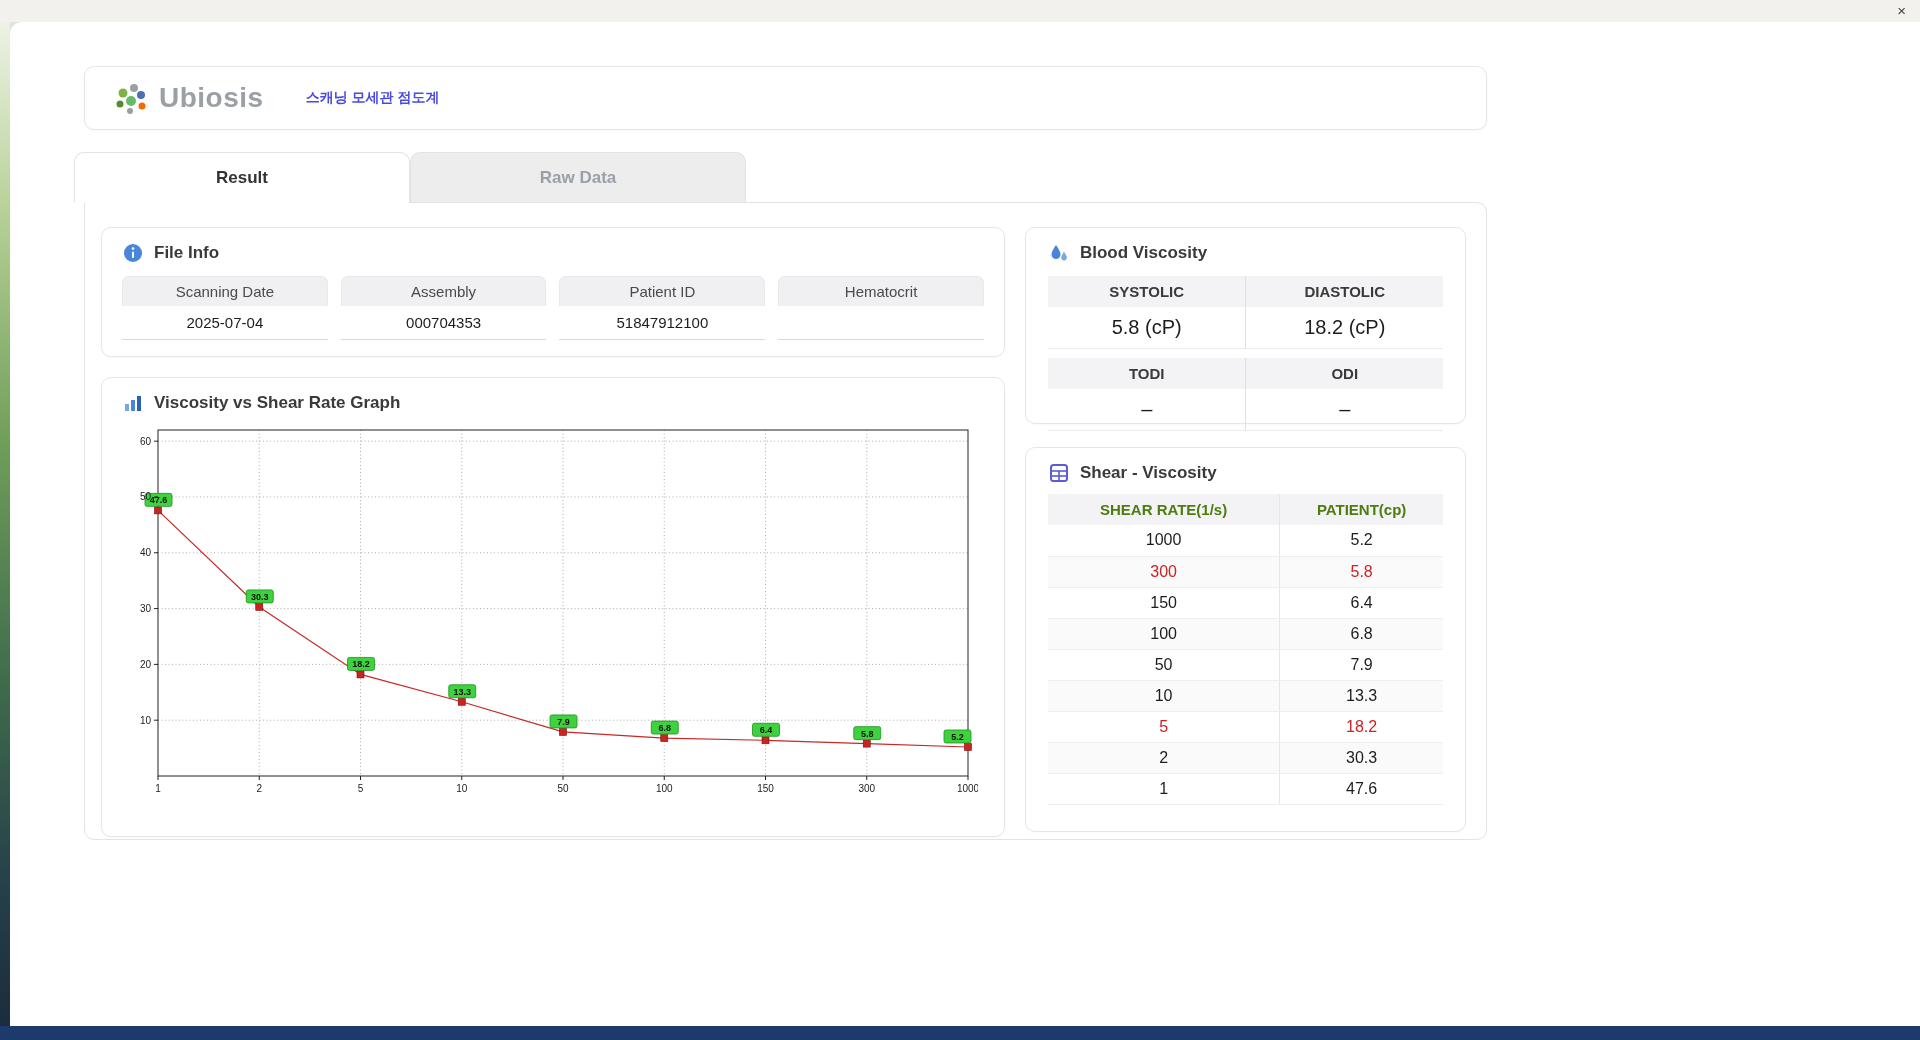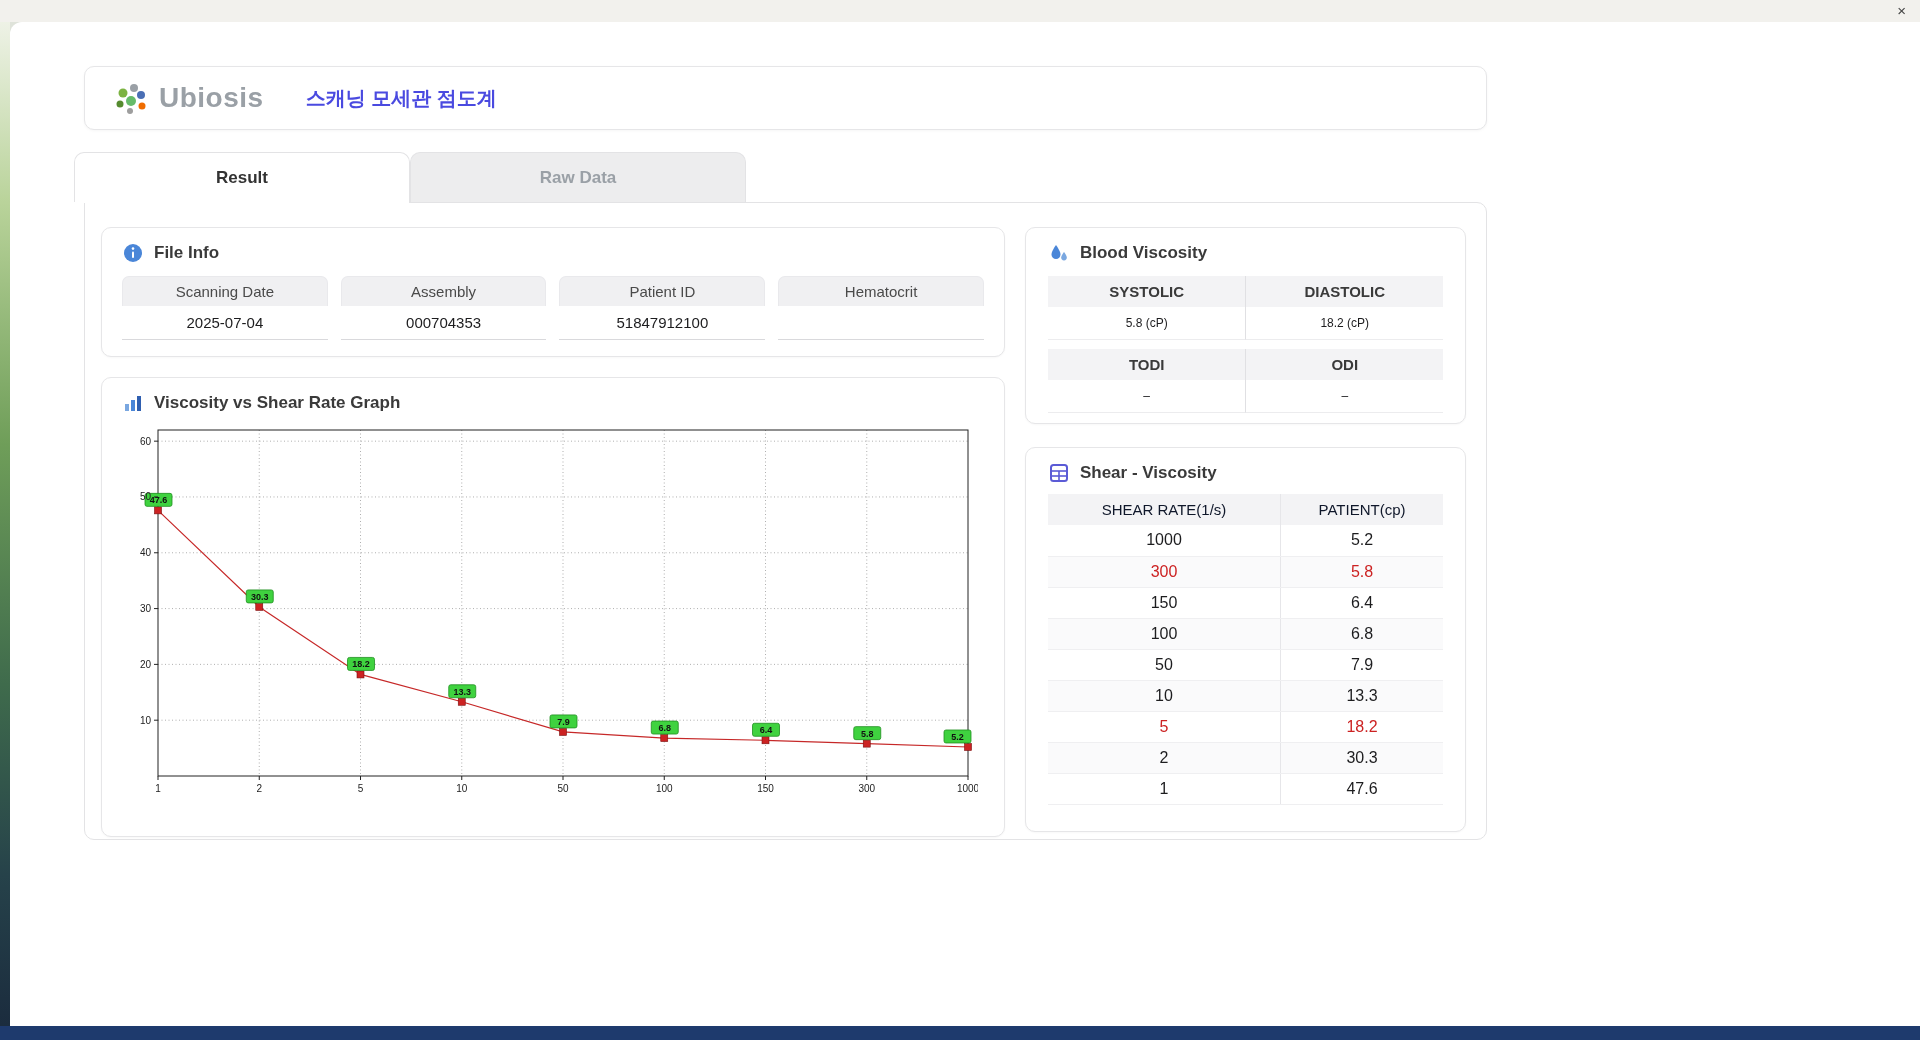--- a/index.html
+++ b/index.html
@@ -19,21 +19,21 @@
   .app-window { position:absolute; left:10px; top:22px; width:1910px; height:1004px;
     background:#ffffff; border-top-left-radius:12px; }
 
   
   .header-card { position:absolute; left:74px; top:44px; width:1403px; height:64px;
     border:1px solid #e6e6e8; border-radius:10px; background:#fff;
     box-shadow:0 1px 3px rgba(0,0,0,.04); display:flex; align-items:center;
     padding:0 28px; gap:42px; }
   .logo { display:flex; align-items:center; gap:8px; }
   .logo-text { font-size:28px; font-weight:600; color:#9aa0a6; letter-spacing:.5px; }
-  .app-title { font-size:20px; font-weight:700; color:var(--accent,#4a4ae0); }
+  .app-title { font-size:14px; font-weight:700; color:var(--accent,#4a4ae0); }
 
   
   .tabs { position:absolute; left:64px; top:130px; display:flex; z-index:2; }
   .tab { width:336px; height:50px; display:flex; align-items:center; justify-content:center;
     font-size:17px; border:1px solid #e3e3e5; border-bottom:none;
     border-radius:10px 10px 0 0; cursor:pointer; }
   .tab.active { background:#fff; color:#333; font-weight:700; position:relative; }
   .tab.active::after { content:""; position:absolute; left:0; right:0; bottom:-1px; height:2px; background:#fff; }
   .tab.inactive { background:#ededee; color:#9aa0a6; font-weight:600; }
 
@@ -61,29 +61,29 @@
   
   .graph-card { margin-top:20px; height:460px; padding:14px 20px 10px; }
   .chart-wrap { margin-top:10px; }
   .chart-wrap svg { width:856px; height:378px; display:block;
     font-family:"Liberation Sans", sans-serif; }
 
   
   .bv-card { height:197px; padding:14px 22px 16px; }
   .bv-grid { margin-top:12px; display:grid; grid-template-columns:1fr 1fr; }
   .bv-head { background:#f3f3f5; text-align:center; padding:7px 0; font-size:15px; color:#3a3a3a;font-weight:bold; }
-  .bv-val { text-align:center; padding:9px 0; font-size:12px; color:#1d1d1f;
+  .bv-val { text-align:center; padding:9px 0; font-size:20px; color:#1d1d1f;
     border-bottom:1px solid #ececee; }
   .bv-right { border-left:1px solid #e0e0e3; }
   .bv-gap { grid-column:1 / 3; height:9px; }
 
   
   .sv-card { margin-top:23px; height:385px; padding:14px 22px 16px; }
   table.sv { width:100%; border-collapse:collapse; margin-top:10px; }
-  table.sv th { background:#f3f3f5; font-size:15px; font-weight:400; color:#0f172a;
+  table.sv th { background:#f3f3f5; font-size:15px; font-weight:700; color:#4d7c0f;
     padding:7px 0; text-align:center; }
   table.sv td { font-size:16px; color:#1d1d1f; text-align:center; height:31px;
     border-bottom:1px solid #efeff1; }
   table.sv td:last-child, table.sv th:last-child { border-left:1px solid #e6e6e9; }
   table.sv tr:nth-child(even) td { background:#fafafb; }
   table.sv tr.hl td { color:var(--hl,#cc2222); }
 
   .icon { display:inline-flex; width:22px; height:22px; align-items:center; justify-content:center; }
 </style>
 </head>

